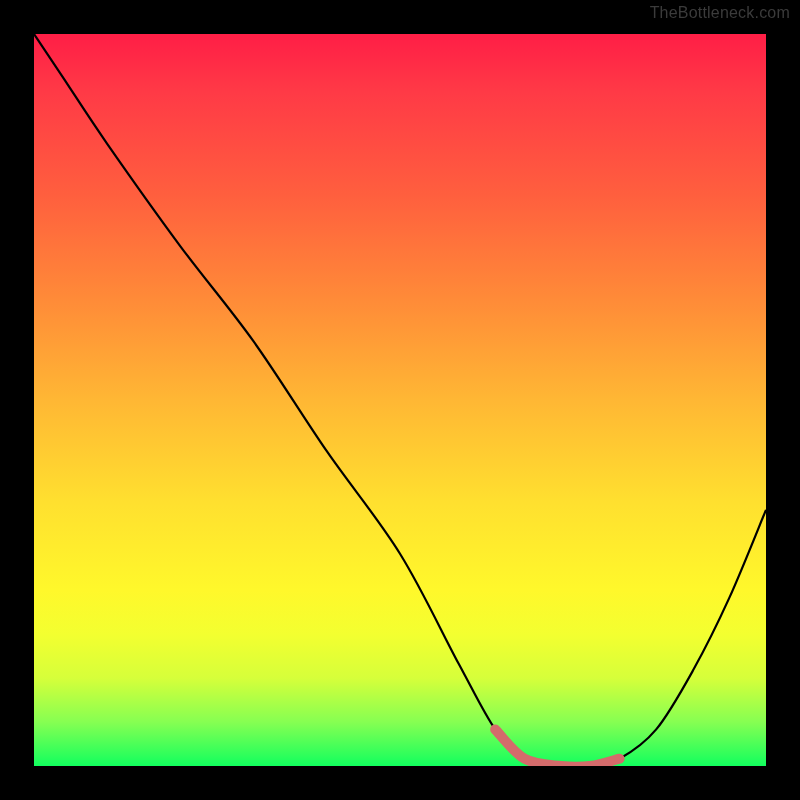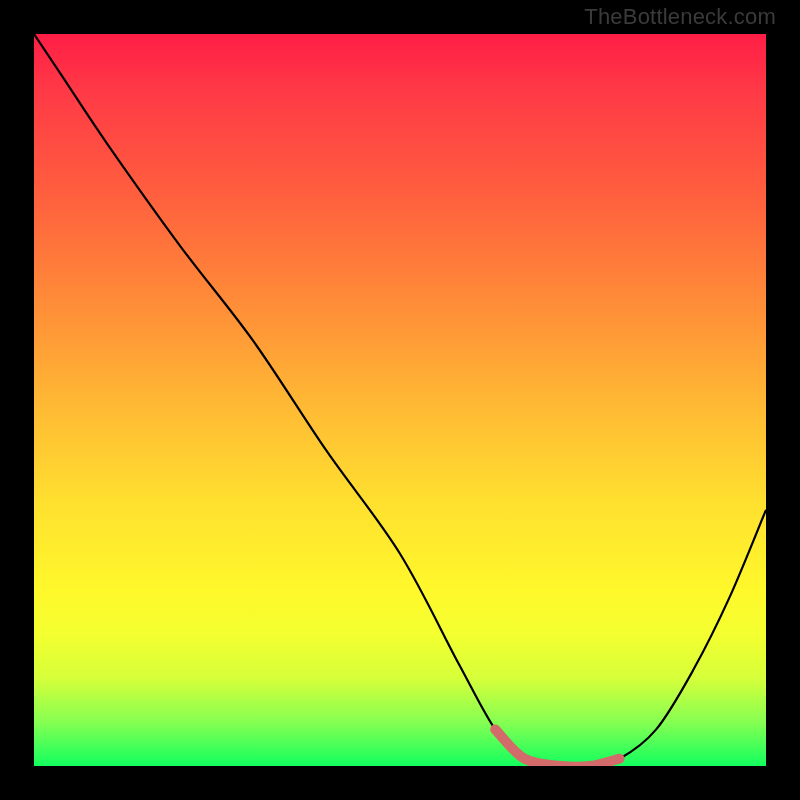--- a/index.html
+++ b/index.html
@@ -13,22 +13,22 @@
   }
   .outer {
     width: 800px;
     height: 800px;
     background: #000;
     position: relative;
   }
   .watermark {
     position: absolute;
     top: 4px;
-    right: 24px;
-    font-size: 22px;
+    right: 10px;
+    font-size: 16px;
     font-weight: 500;
     color: #3b3b3b;
     letter-spacing: 0.2px;
     user-select: none;
   }
   .plot-area {
     position: absolute;
     left: 34px;
     top: 34px;
     width: 732px;

